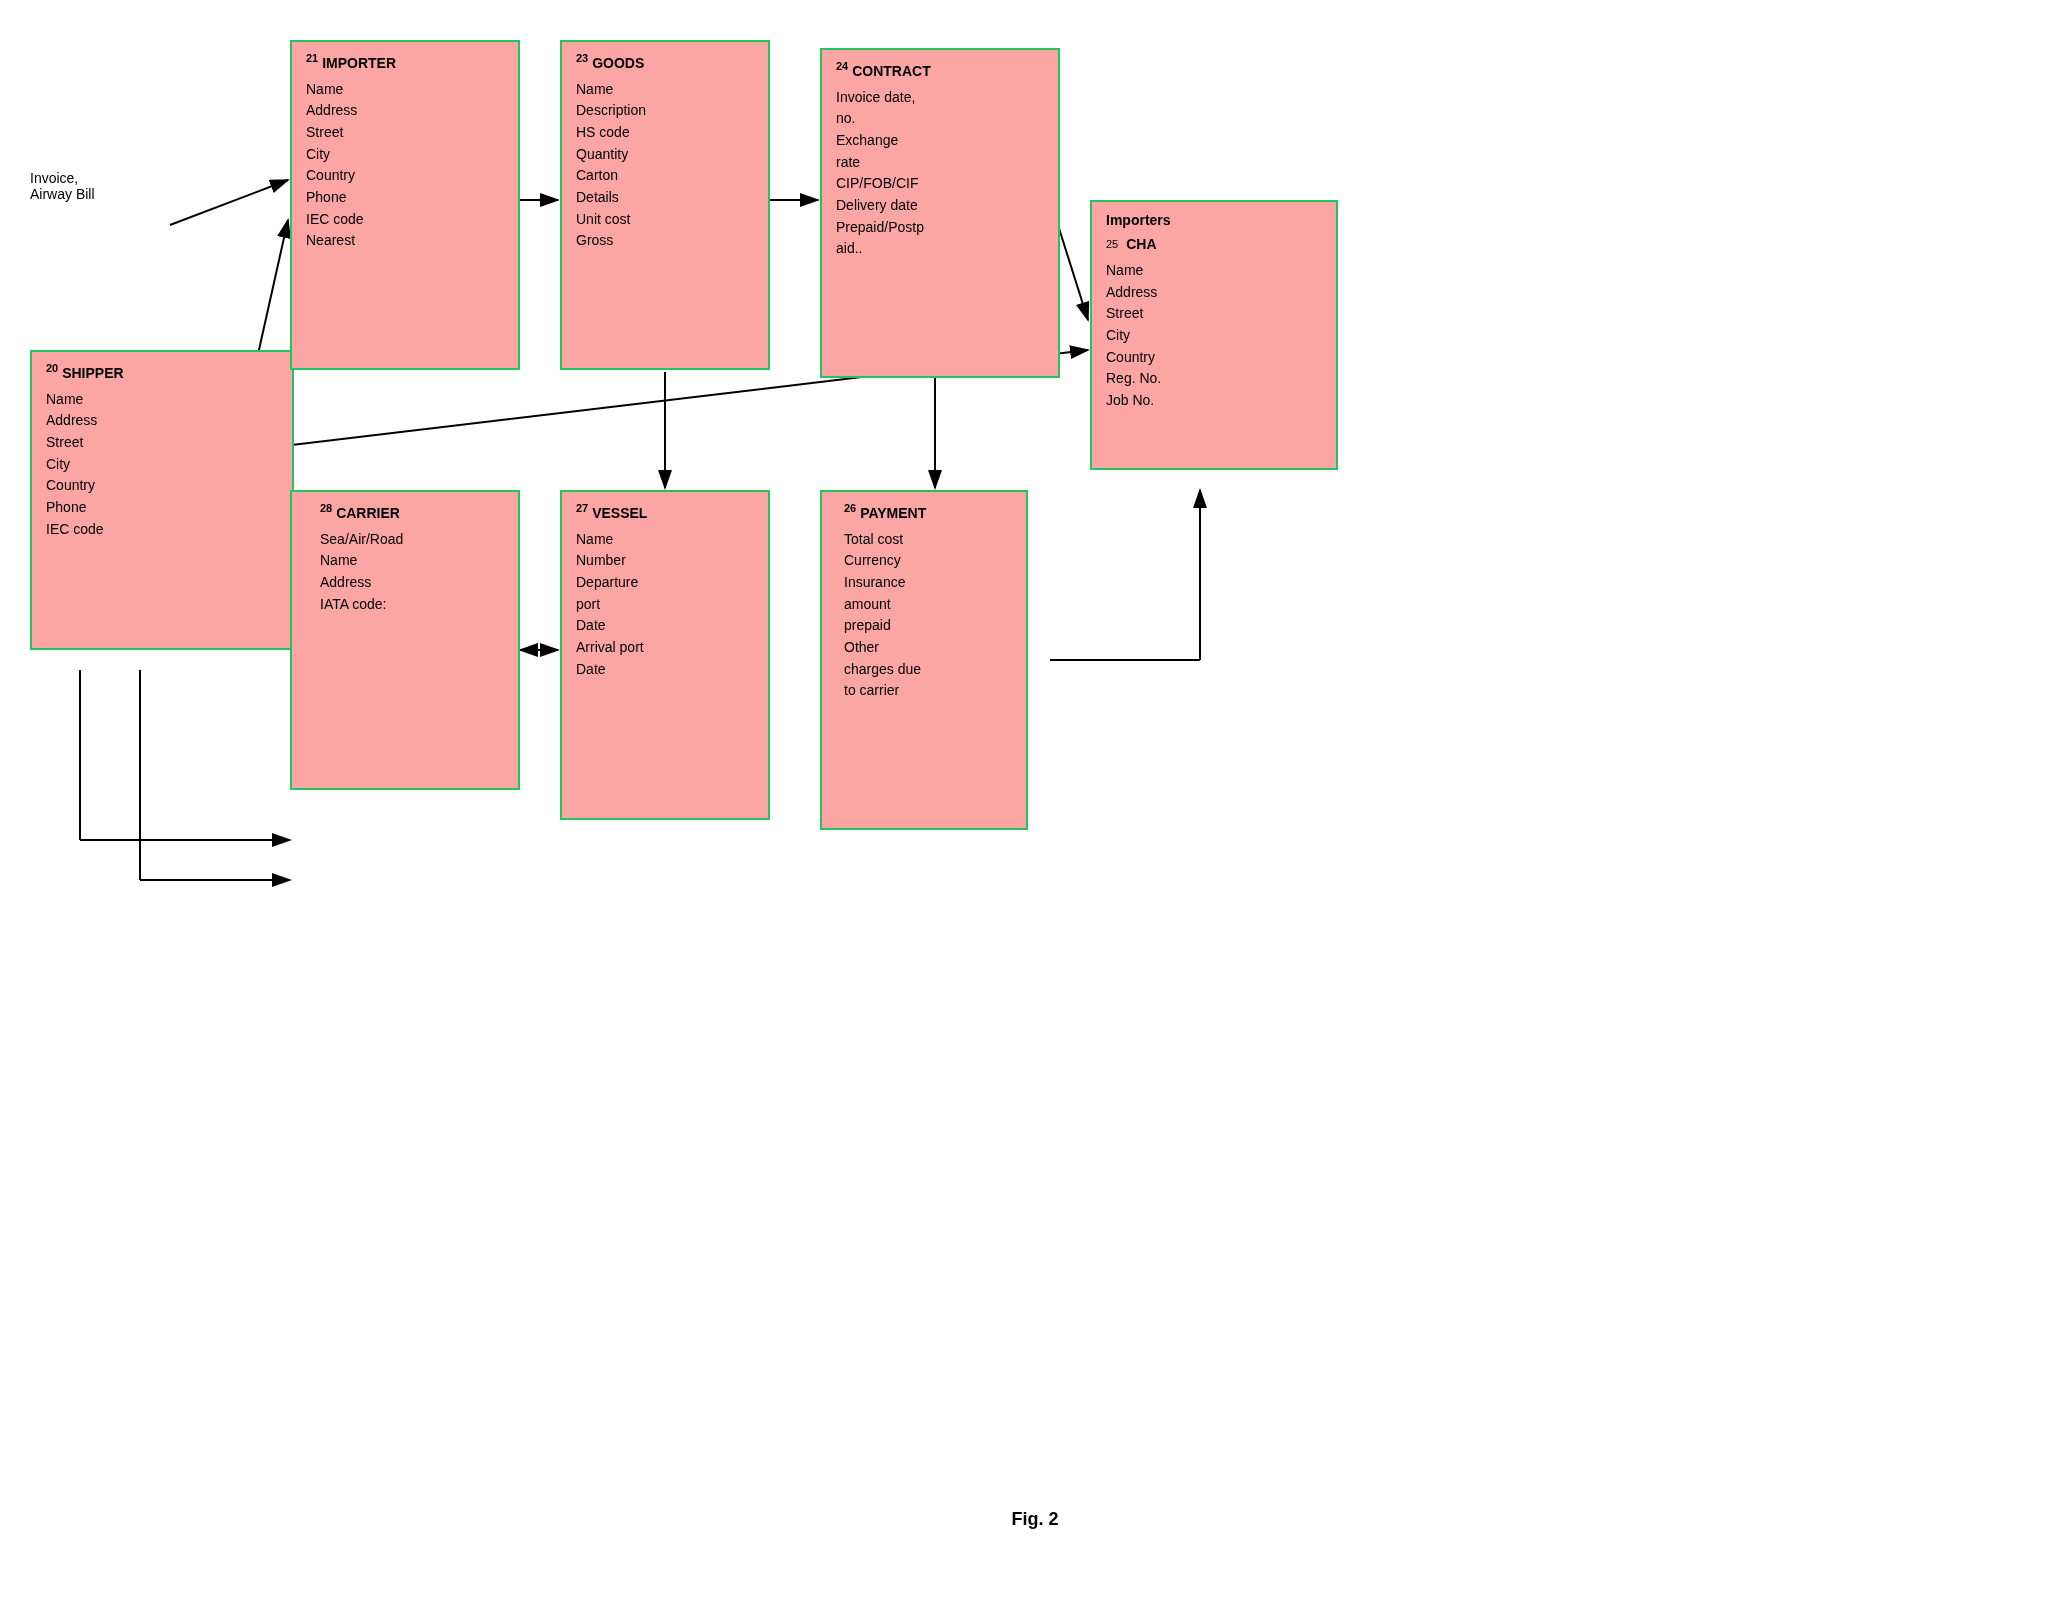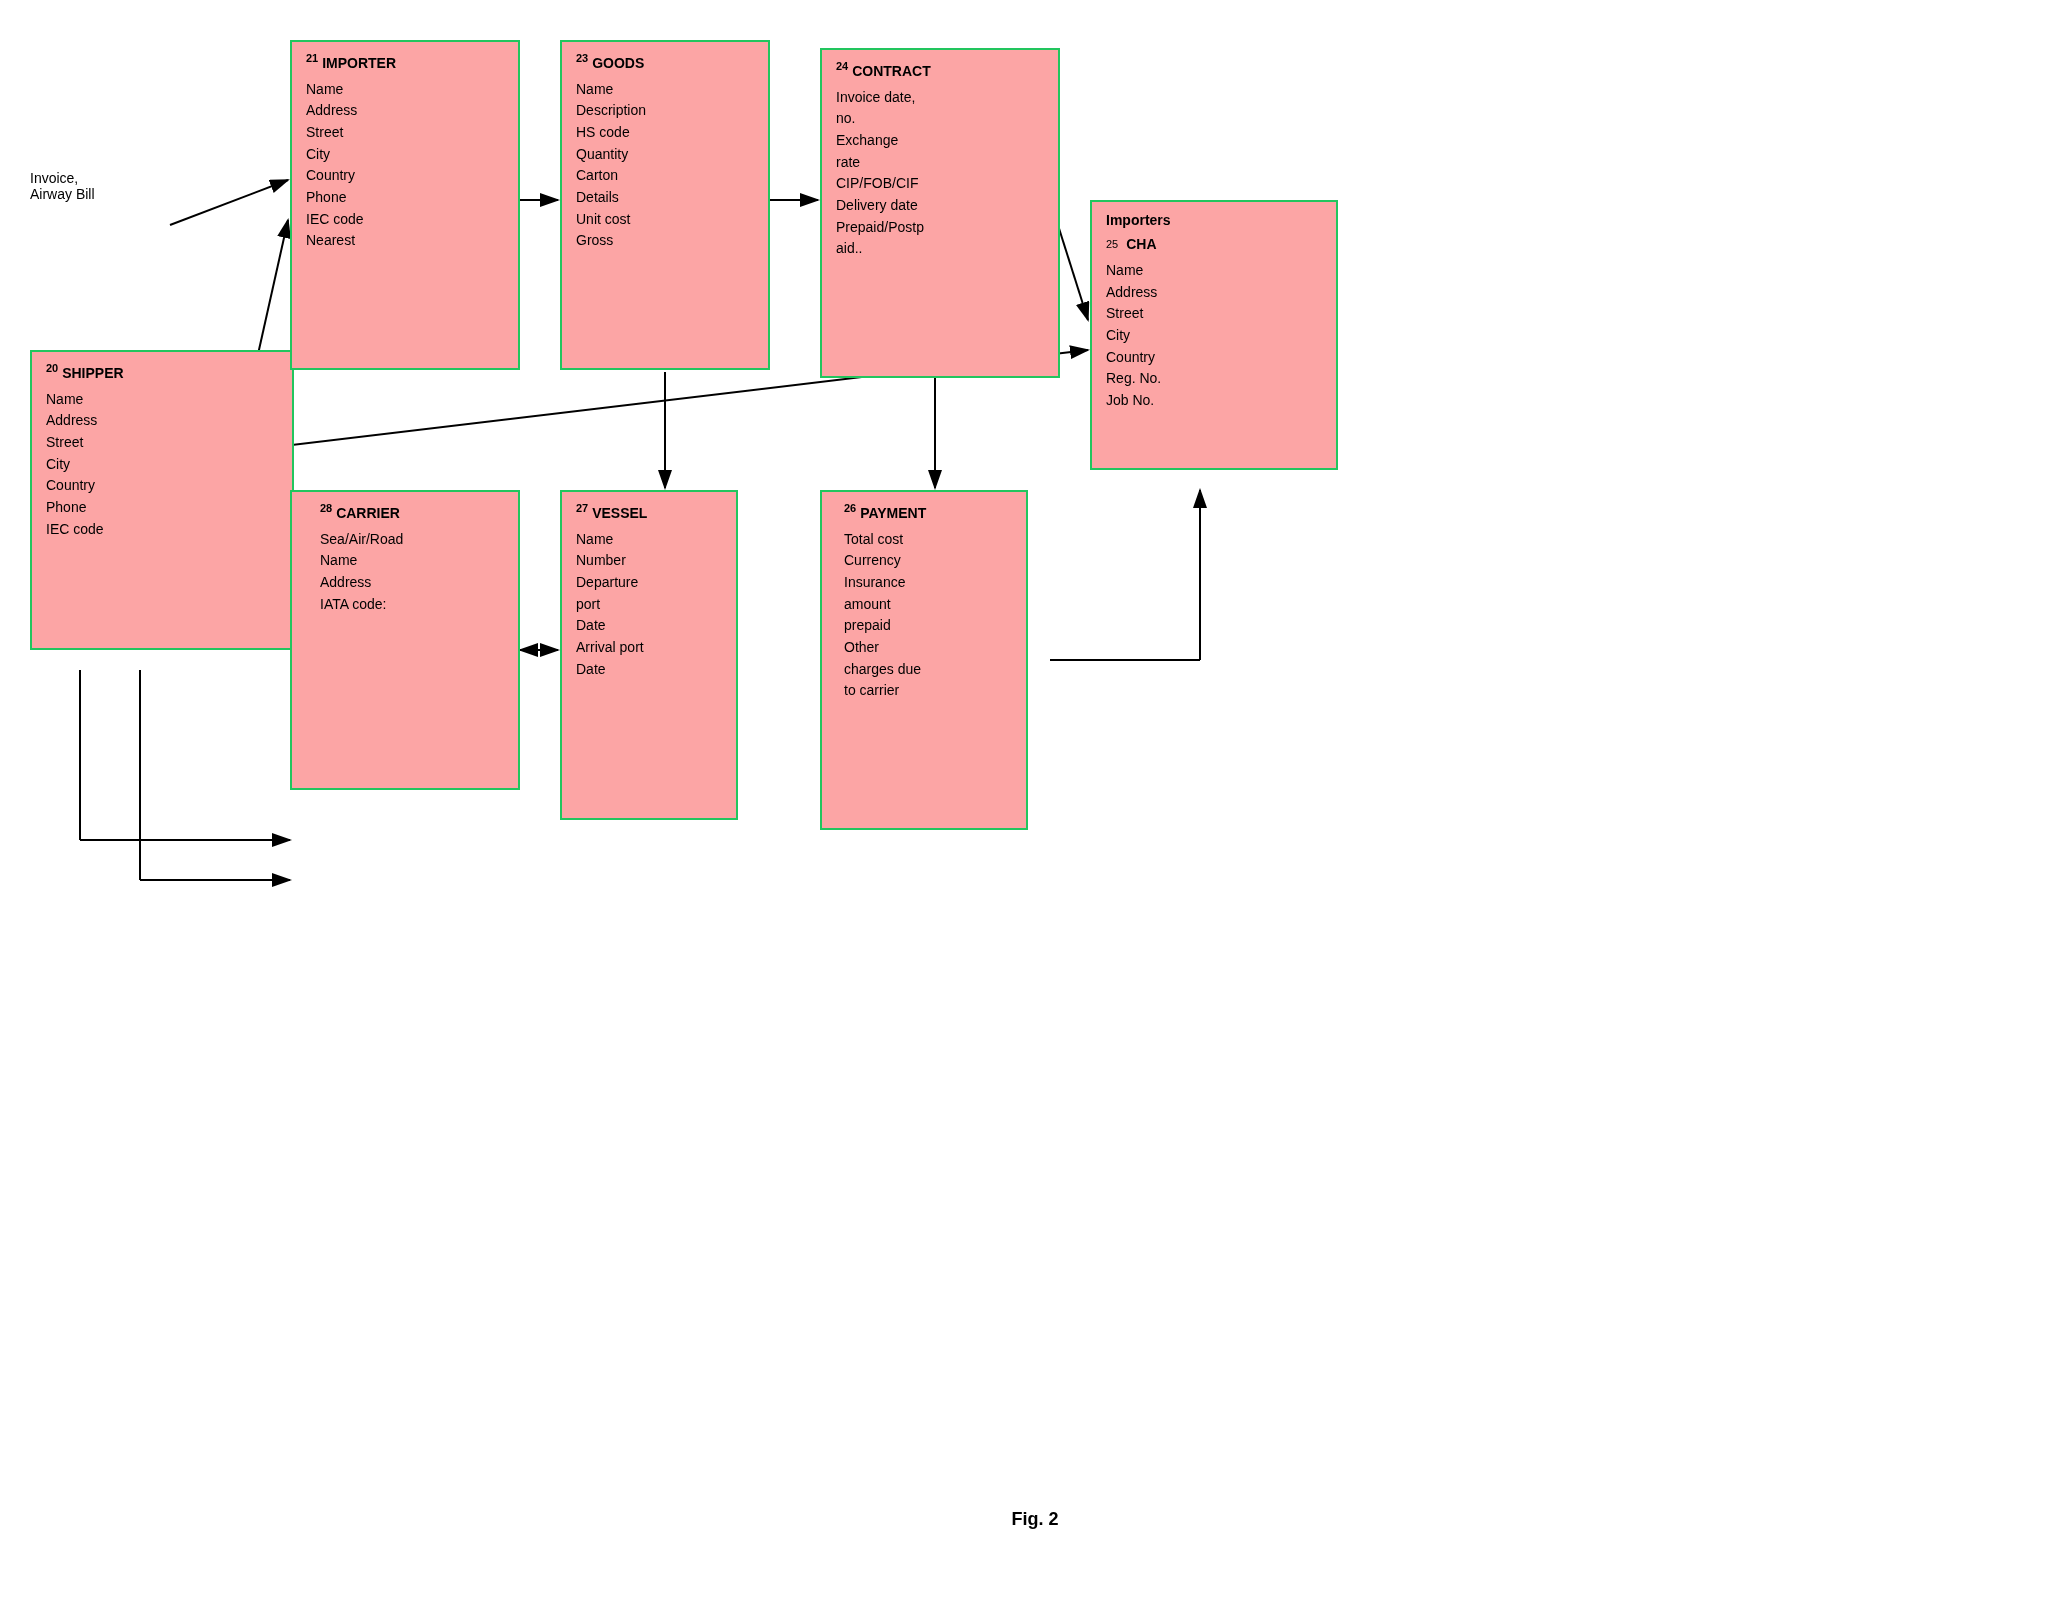--- a/index.html
+++ b/index.html
@@ -199,21 +199,21 @@
       CARRIER
     </div>
     <div class="entity-fields">
       <div>Sea/Air/Road</div>
       <div>Name</div>
       <div>Address</div>
       <div>IATA code:</div>
     </div>
   </div>
 
-  <div class="entity-box" style="left:560px; top:490px; width:178px; min-height:330px;">
+  <div class="entity-box" style="left:560px; top:490px; width:210px; min-height:330px;">
     <div class="entity-title">
       <sup>27</sup>
       VESSEL
     </div>
     <div class="entity-fields">
       <div>Name</div>
       <div>Number</div>
       <div>Departure</div>
       <div>port</div>
       <div>Date</div>

